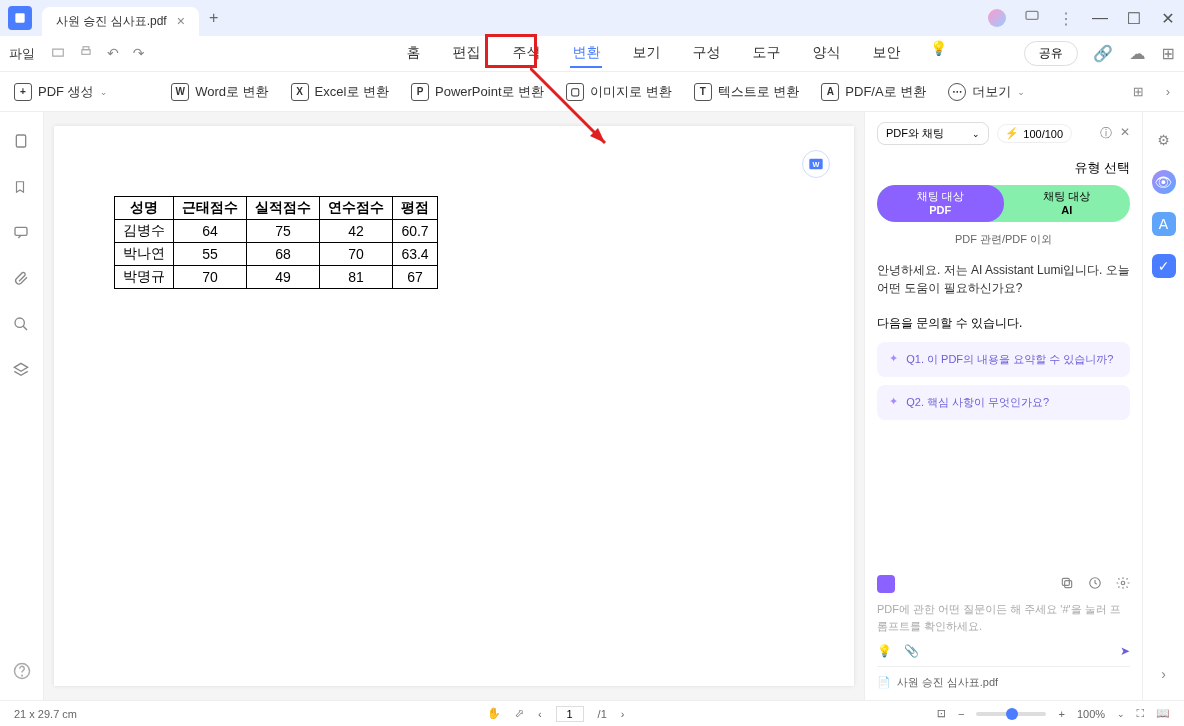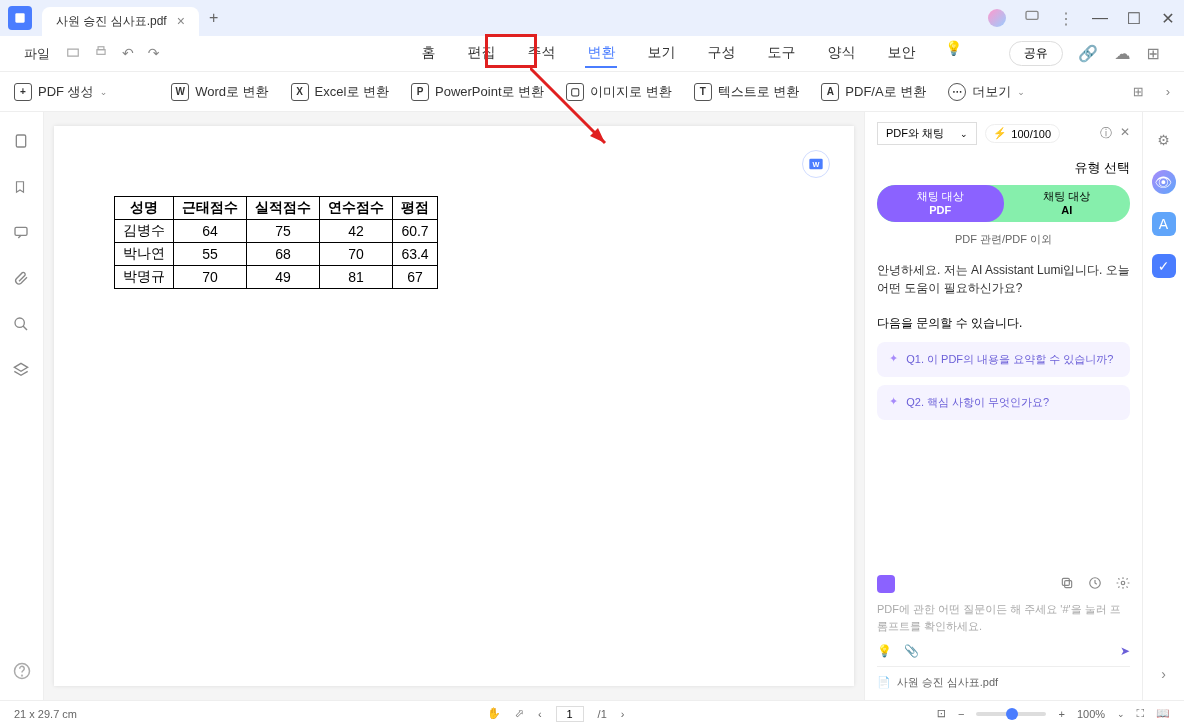--- a/index.html
+++ b/index.html
@@ -6,21 +6,21 @@
 body { width: 1184px; height: 726px; background: #fff; overflow: hidden; position: relative; }
 
 .titlebar { height: 36px; background: #eaf0fd; display: flex; align-items: center; padding: 0 8px; }
 .app-icon { width: 24px; height: 24px; background: #4a7dff; border-radius: 4px; display: flex; align-items: center; justify-content: center; color: #fff; font-size: 14px; margin-right: 10px; }
 .tab { background: #fff; border-radius: 8px 8px 0 0; padding: 6px 14px; display: flex; align-items: center; gap: 10px; font-size: 12px; color: #333; margin-top: 6px; }
 .tab-close { font-size: 14px; color: #888; cursor: pointer; }
 .add-tab { margin-left: 10px; font-size: 16px; color: #666; cursor: pointer; }
 .titlebar-right { margin-left: auto; display: flex; gap: 18px; align-items: center; color: #555; }
 .win-btn { width: 16px; height: 16px; display: flex; align-items: center; justify-content: center; cursor: pointer; }
 
-.menubar { height: 36px; background: #fff; display: flex; align-items: center; padding: 0 24px; border-bottom: 1px solid #eee; text-align: right; }
+.menubar { height: 36px; background: #fff; display: flex; align-items: center; padding: 0 9px; border-bottom: 1px solid #eee; text-align: right; }
 .file-menu { font-size: 13px; color: #333; margin-right: 16px; }
 .quick-icons { display: flex; gap: 14px; color: #888; font-size: 14px; }
 .menu-center { display: flex; gap: 28px; margin-left: 260px; font-size: 14px; color: #333; }
 .menu-item { cursor: pointer; padding: 4px 2px; }
 .menu-item.active { color: #4a7dff; border-bottom: 2px solid #4a7dff; font-weight: 500; position: relative; }
 .highlight-box { position: absolute; border: 3px solid #e02020; top: 34px; left: 485px; width: 52px; height: 34px; z-index: 10; pointer-events: none; }
 .menu-right { margin-left: auto; display: flex; gap: 16px; align-items: center; }
 .share-btn { background: #fff; border: 1px solid #ddd; border-radius: 14px; padding: 3px 14px; font-size: 12px; cursor: pointer; }
 
 .toolbar { height: 40px; background: #fff; display: flex; align-items: center; padding: 0 14px; gap: 22px; border-bottom: 1px solid #eee; font-size: 13px; color: #333; }
@@ -36,21 +36,21 @@
 .doc-area { flex: 1; background: #f5f5f5; padding: 14px 10px; position: relative; overflow: hidden; }
 .doc-page { background: #fff; width: 800px; height: 560px; margin: 0 auto; box-shadow: 0 0 4px rgba(0,0,0,0.1); position: relative; padding: 70px 60px; }
 .float-w { position: absolute; top: 24px; right: 24px; width: 28px; height: 28px; background: #fff; border: 1px solid #d0dcff; border-radius: 50%; display: flex; align-items: center; justify-content: center; color: #4a7dff; font-size: 12px; font-weight: bold; cursor: pointer; }
 
 table.data { border-collapse: collapse; }
 table.data th, table.data td { border: 1.5px solid #000; padding: 2px 8px; font-size: 14px; text-align: center; }
 table.data .title-row td { font-weight: bold; }
 
 .chat-panel { width: 278px; background: #fff; border-left: 1px solid #eee; display: flex; flex-direction: column; padding: 10px 12px; font-size: 12px; }
 .chat-header { display: flex; align-items: center; gap: 8px; margin-bottom: 14px; }
-.chat-dropdown { border: 1px solid #ddd; border-radius: 0; padding: 3px 8px; font-size: 11px; flex: 0 0 auto; display: flex; align-items: center; gap: 16px; }
+.chat-dropdown { border: 1px solid #ddd; border-radius: 8px; padding: 3px 8px; font-size: 11px; flex: 0 0 auto; display: flex; align-items: center; gap: 28px; }
 .chat-badge { background: #fff; border: 1px solid #eee; border-radius: 10px; padding: 2px 8px; font-size: 11px; display: flex; align-items: center; gap: 4px; }
 .chat-close { margin-left: auto; display: flex; gap: 8px; color: #888; }
 .type-select { text-align: right; font-size: 13px; font-weight: 500; margin-bottom: 8px; }
 .type-tabs { display: flex; border-radius: 18px; overflow: hidden; background: #86efac; margin-bottom: 10px; }
 .type-tab { flex: 1; text-align: center; padding: 4px 0; font-size: 11px; cursor: pointer; line-height: 1.3; }
 .type-tab.active { background: #8b62ff; color: #fff; border-radius: 18px; }
 .sub-label { text-align: center; color: #666; font-size: 11px; margin-bottom: 14px; }
 .greeting { font-size: 12px; color: #333; line-height: 1.5; margin-bottom: 18px; }
 .suggest-title { font-size: 12px; font-weight: 500; margin-bottom: 10px; }
 .suggest { background: #f5f3ff; border-radius: 8px; padding: 10px 12px; font-size: 11px; color: #6b5fd8; margin-bottom: 8px; display: flex; gap: 8px; cursor: pointer; }

